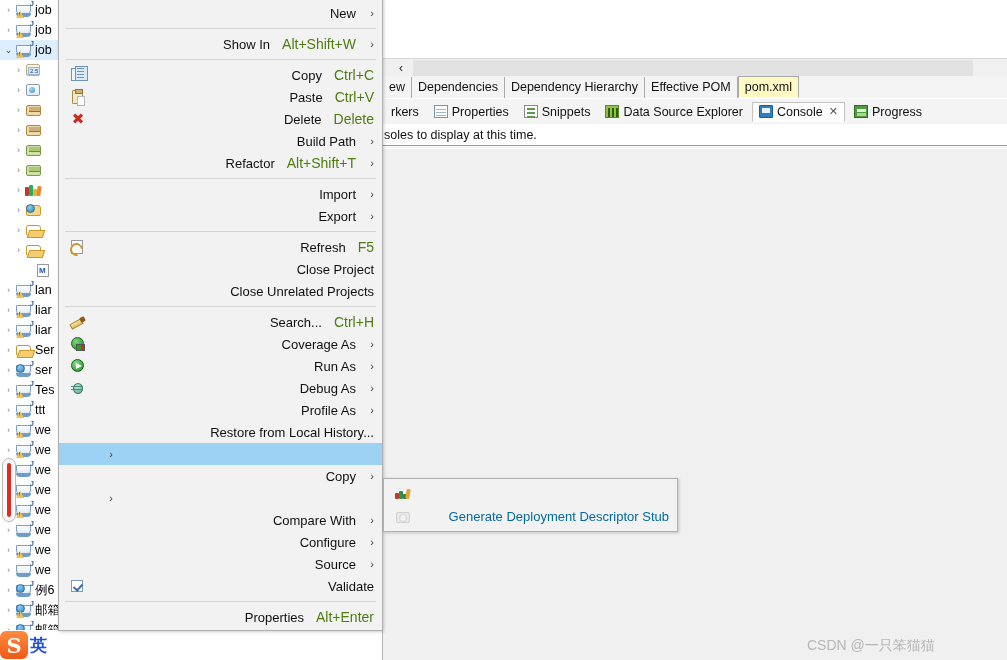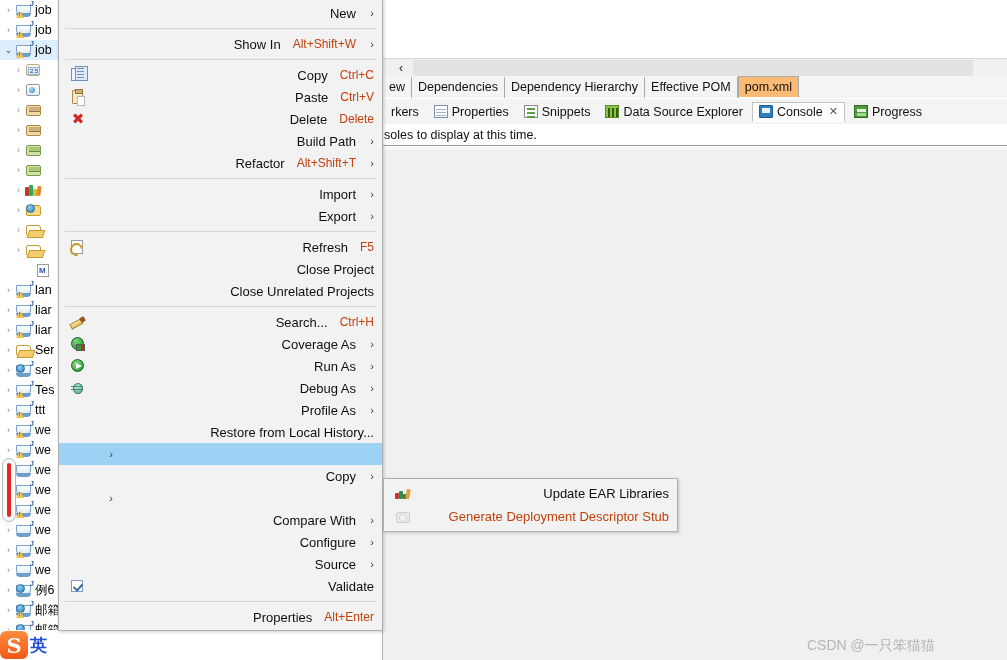--- a/index.html
+++ b/index.html
@@ -111,21 +111,21 @@
   }
   .toolstrip-fill { position:absolute; left:30px; top:1px; width:560px; height:16px; background:#e2e2e2; }
 
   .tabbar {
     position:absolute; left:0; top:76px; width:625px; height:22px;
     background:#f4f4f4; border-left:1px solid #b6b6b6;
     display:flex; align-items:flex-end; font-size:12.5px;
   }
   .etab { height:21px; line-height:21px; padding:0 6px; color:#111;
      border-right:1px solid #a9a9a9; background:#f4f4f4; white-space:nowrap; }
-  .etab.active { background:#fdba74; border:1px solid #a9a9a9; border-bottom:1px solid #fff;
+  .etab.active { background:#fef9c3; border:1px solid #a9a9a9; border-bottom:1px solid #fff;
      height:22px; line-height:21px; }
 
   .viewbar {
     position:absolute; left:0; top:98px; width:625px; height:26px;
     background:#f4f4f4; border-left:1px solid #b6b6b6; border-top:1px solid #ffffff;
     display:flex; align-items:center; gap:3px; font-size:12.5px; padding-left:2px;
   }
   .vtab { display:flex; align-items:center; gap:4px; padding:3px 6px; white-space:nowrap; color:#111; }
   .vtab.active { background:#ffffff; border:1px solid #c2c2c2; border-bottom-color:#fff; padding:2px 6px; }
   .vtab .x { color:#555; font-size:11px; margin-left:2px; }
@@ -164,23 +164,23 @@
     background:#f2f2f2; border:1px solid #b0b0b0;
     box-shadow: 1px 1px 3px rgba(0,0,0,.20);
     padding: 3px 0 2px 0;
   }
   .mi {
     position:relative; height:22px; display:flex; align-items:center;
     font-size:13px; color:#0f0f0f; padding-left:36px; padding-right:8px;
     white-space:nowrap;
   }
   .mi.sel { background:#9ed2f4; }
-  .mi.disabled { color:#c2410c; }
+  .mi.disabled { color:#0369a1; }
   .mi-label { flex:1 1 auto;text-align:right; }
-  .mi-accel { color:#c2410c; font-size:12px; margin-left:12px; }
+  .mi-accel { color:#4d7c0f; font-size:14px; margin-left:12px; }
   .mi-arrow { width:12px; text-align:right; color:#3a3a3a; font-size:11px; margin-left:6px; }
   .mi-icon { position:absolute; left:10px; top:3px; width:17px; height:16px; }
   .msep { height:1px; background:#d4d4d4; margin:4px 6px 4px 6px; }
 
   
   .mic-copy { position:absolute; left:2px; top:1px; width:11px; height:13px;
      background:#eef4fb; border:1px solid #6f93b8; }
   .mic-copy:before { content:""; position:absolute; left:3px; top:-3px; width:11px; height:13px;
      background:#dceaf7; border:1px solid #6f93b8; }
   .mic-copy:after { content:""; position:absolute; left:5px; top:-1px; width:7px; height:1px;
@@ -742,21 +742,20 @@
   <div class="submenu" id="submenu">
       <div class="mi">
         <span class="mi-icon">
           <span class="mic-ear">
             <i></i>
             <i></i>
             <i></i>
             <i></i>
           </span>
         </span>
-        <span class="mi-label">Update EAR Libraries</span>
       </div>
       <div class="mi disabled">
         <span class="mi-icon">
           <span class="mic-stub"></span>
         </span>
         <span class="mi-label">Generate Deployment Descriptor Stub</span>
       </div>
     </div>
 
   <div class="watermark">CSDN @一只笨猫猫</div>

